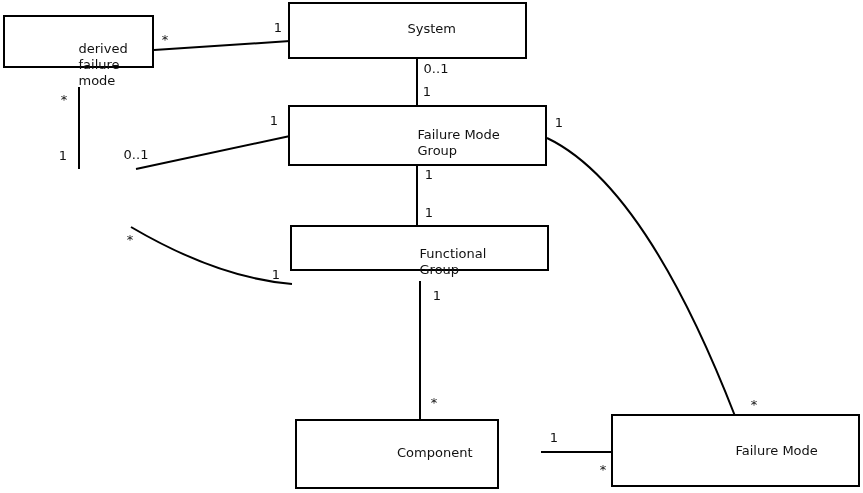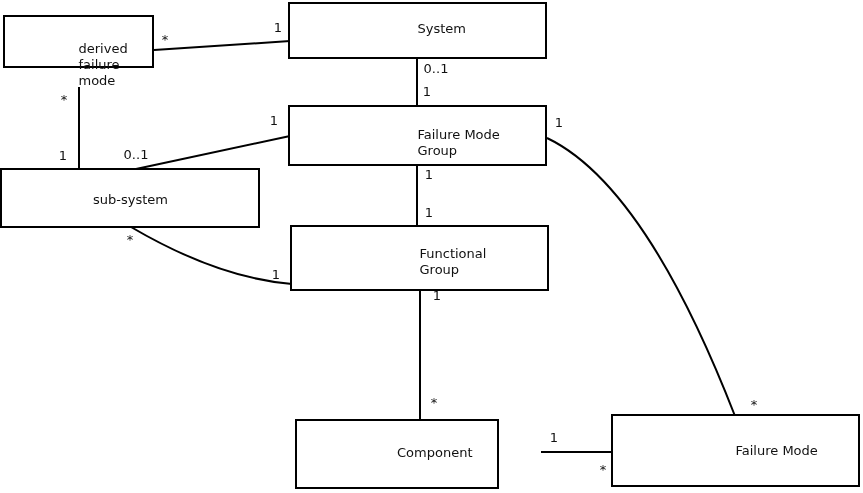--- a/index.html
+++ b/index.html
@@ -39,34 +39,31 @@
     <path d="M547 138 Q645 185 735 416"></path>
     <path d="M541 452 L613 452"></path>
   </svg>
 
   <div class="box" style="left:3px;top:15px;width:151px;height:53px">
     <span class="lbl" style="left:50%;top:24px">derived
 failure
 mode</span>
   </div>
 
-  <div class="box" style="left:288px;top:2px;width:259px;height:57px">
+  <div class="box" style="left:288px;top:2px;width:239px;height:57px">
     <span class="lbl" style="left:50%;top:17px">System</span>
   </div>
 
   <div class="box" style="left:288px;top:105px;width:259px;height:61px">
     <span class="lbl" style="left:50%;top:20px">Failure Mode
 Group</span>
   </div>
 
-  <div class="box" style="left:0px;top:168px;width:260px;height:60px">
-    <span class="lbl" style="left:91px;top:22px">sub-system</span>
-  </div>
 
-  <div class="box" style="left:290px;top:225px;width:259px;height:66px">
+  <div class="box" style="left:290px;top:225px;width:259px;height:46px">
     <span class="lbl" style="left:50%;top:19px">Functional
 Group</span>
   </div>
 
   <div class="box" style="left:295px;top:419px;width:204px;height:70px">
     <span class="lbl" style="left:50%;top:24px">Component</span>
   </div>
 
   <div class="box" style="left:611px;top:414px;width:249px;height:73px">
     <span class="lbl" style="left:50%;top:27px">Failure Mode</span>

